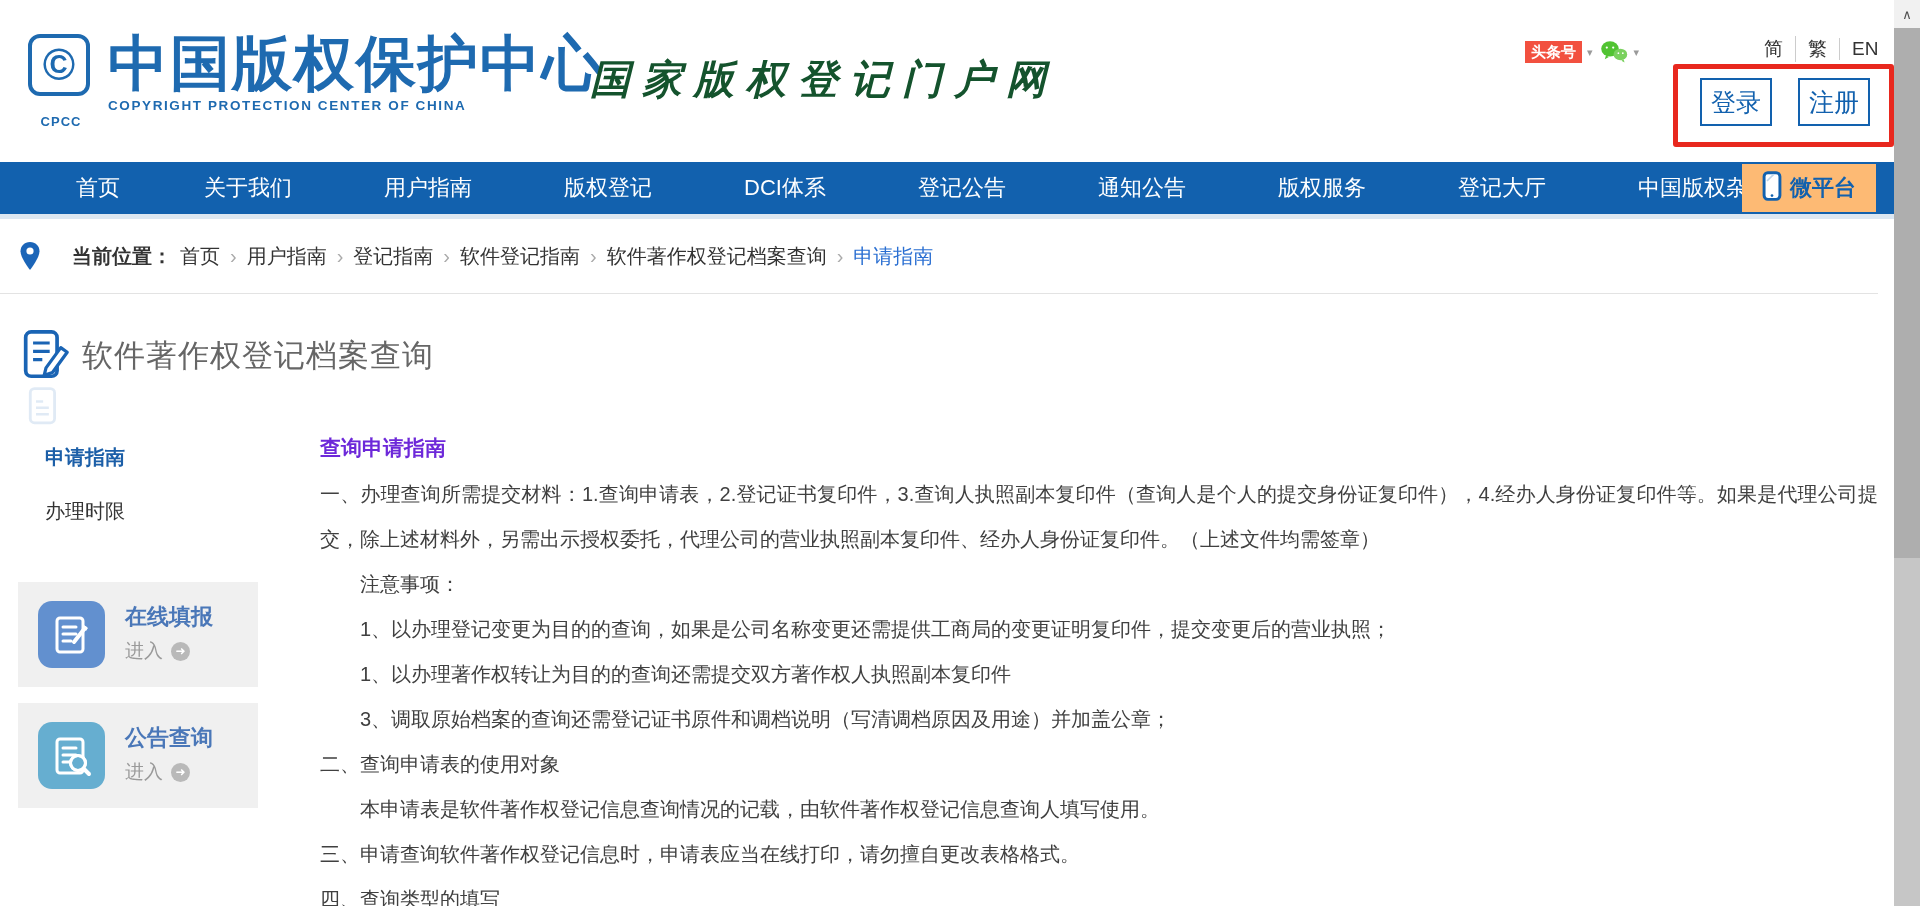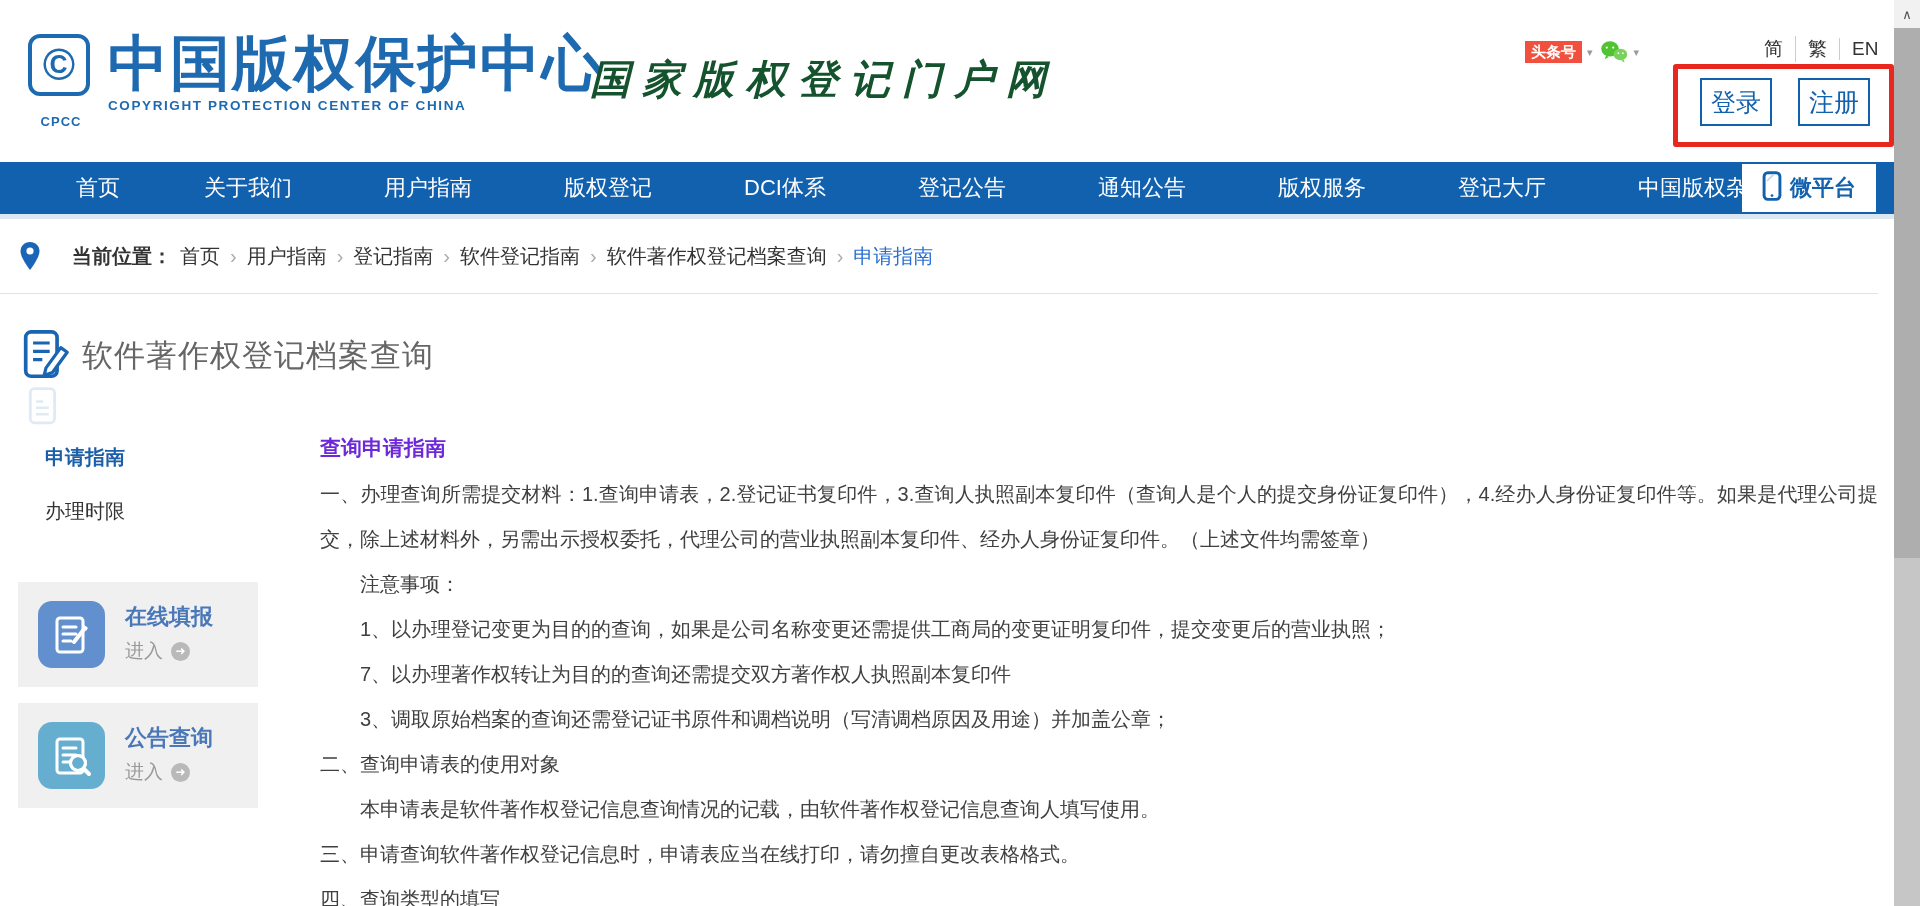--- a/index.html
+++ b/index.html
@@ -38,21 +38,21 @@
     justify-content:center; cursor:pointer; font-family:inherit; }
   .annotation-box { position:absolute; left:1673px; top:64px; width:221px; height:83px;
     border:5px solid #e8281e; border-radius:3px; pointer-events:none; }
 
   
   .nav { position:absolute; top:162px; left:0; width:1920px; height:52px; background:#1261ae; }
   .nav-list { list-style:none; display:flex; height:52px; align-items:center; padding-left:38px; }
   .nav-item { color:#fff; font-size:22px; padding:0 46px; height:52px; line-height:52px;
     cursor:pointer; white-space:nowrap; }
   .nav-item.first { padding:0 38px; }
-  .wei-tab { position:absolute; right:44px; top:2px; width:134px; height:48px; background:#ffffff;
+  .wei-tab { position:absolute; right:44px; top:2px; width:134px; height:48px; background:#fdba74;
     display:flex; align-items:center; justify-content:center; gap:8px; cursor:pointer; }
   .wei-tab .wei-label { color:#1261ae; font-size:22px; font-weight:bold; }
   .nav-strip { position:absolute; top:214px; left:0; width:1920px; height:5px; background:#dce7f2; }
 
   
   .crumb-row { position:absolute; top:219px; left:0; width:1878px; height:75px;
     border-bottom:1px solid #e3e3e3; display:flex; align-items:center; padding-left:18px; }
   .pin { width:24px; height:30px; margin-right:14px; }
   .crumb-prefix { font-size:20px; font-weight:bold; color:#333; margin-right:8px;margin-left:16px; }
   .crumb { font-size:20px; color:#333; cursor:pointer; }
@@ -244,21 +244,21 @@
       </div>
 
     </div>
   </div>
 
   <div class="content">
     <div class="content-heading">查询申请指南</div>
     <p class="para">一、办理查询所需提交材料：1.查询申请表，2.登记证书复印件，3.查询人执照副本复印件（查询人是个人的提交身份证复印件），4.经办人身份证复印件等。如果是代理公司提交，除上述材料外，另需出示授权委托，代理公司的营业执照副本复印件、经办人身份证复印件。（上述文件均需签章）</p>
     <p class="para indent">注意事项：</p>
     <p class="para indent">1、以办理登记变更为目的的查询，如果是公司名称变更还需提供工商局的变更证明复印件，提交变更后的营业执照；</p>
-    <p class="para indent">7、以办理著作权转让为目的的查询还需提交双方著作权人执照副本复印件</p>
+    <p class="para indent">1、以办理著作权转让为目的的查询还需提交双方著作权人执照副本复印件</p>
     <p class="para indent">3、调取原始档案的查询还需登记证书原件和调档说明（写清调档原因及用途）并加盖公章；</p>
     <p class="para">二、查询申请表的使用对象</p>
     <p class="para indent">本申请表是软件著作权登记信息查询情况的记载，由软件著作权登记信息查询人填写使用。</p>
     <p class="para">三、申请查询软件著作权登记信息时，申请表应当在线打印，请勿擅自更改表格格式。</p>
     <p class="para">四、查询类型的填写</p>
   </div>
 
   <div class="scrollbar">
     <div class="scroll-btn">∧</div>
     <div class="scroll-thumb"></div>

